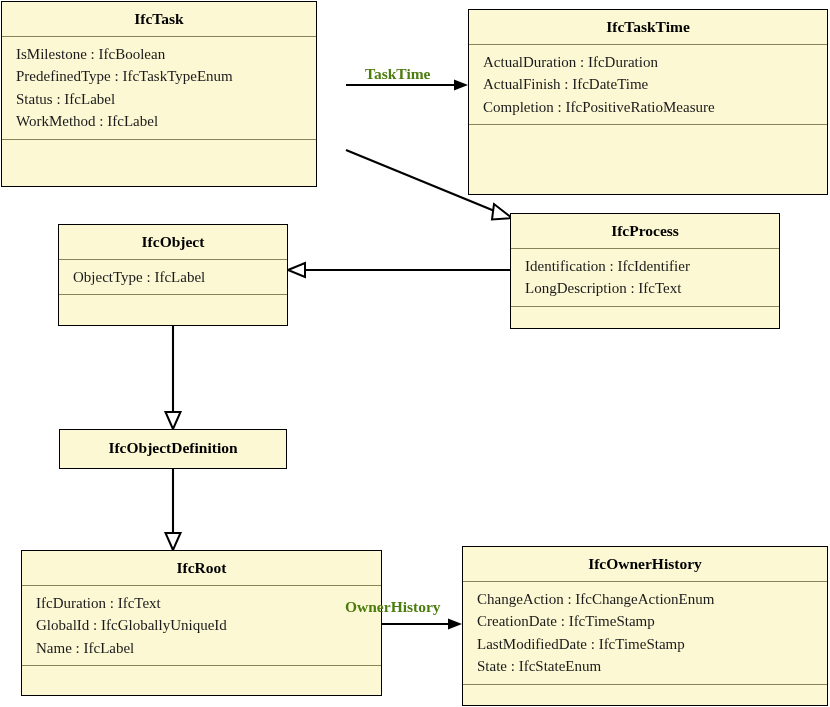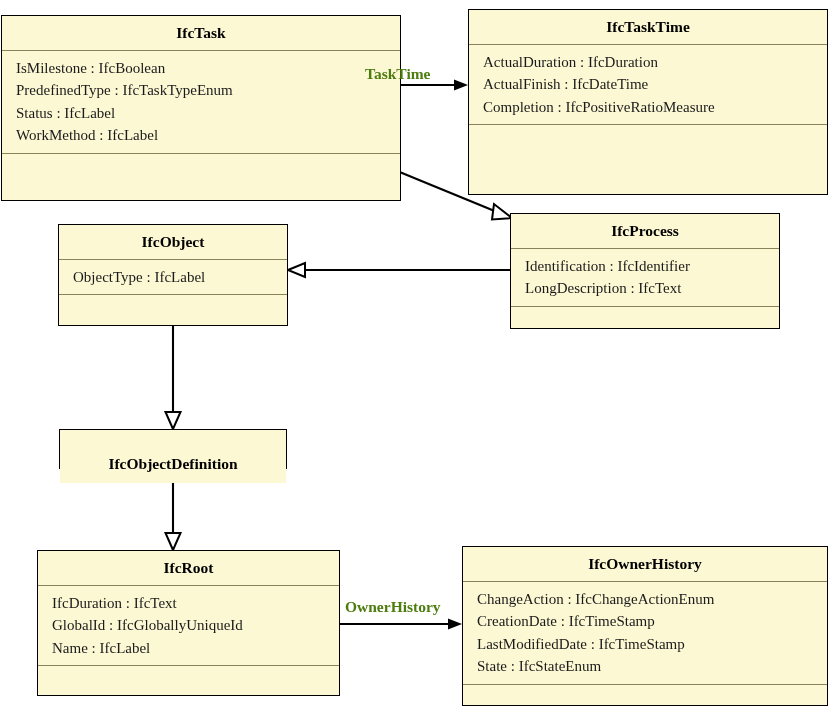--- a/index.html
+++ b/index.html
@@ -48,21 +48,21 @@
     font-size: 15px;
     line-height: 22.6px;
     white-space: nowrap;
     color: #1a1a1a;
   }
   .cmp-footer {
     height: 17px;
   }
   .cmp-title.only {
     border-bottom: none;
-    padding-top: 26px;
+    padding-top: 10px;
     padding-bottom: 11px;
   }
   .edge-label {
     position: absolute;
     font-size: 15.5px;
     font-weight: bold;
     line-height: 1;
     color: #4d7c0f;
     white-space: nowrap;
     z-index: 5;
@@ -121,21 +121,21 @@
       <line x1="173" y1="469" x2="173" y2="535"></line>
       <path class="tri-open" d="M 173,550 L 165.5,533 L 180.5,533 Z"></path>
     </g>
 
     <g>
       <line x1="324" y1="624" x2="453" y2="624"></line>
       <path class="arrow-solid" d="M 462,624 L 448,618.5 L 448,629.5 Z"></path>
     </g>
   </svg>
 
-  <div class="uml-class" style="left:1px; top:15px; width:400px; height:186px;">
+  <div class="uml-class" style="left:1px; top:1px; width:316px; height:186px;">
     <div class="compartment cmp-title">IfcTask</div>
     <div class="compartment cmp-attrs">
       <div class="attr">IsMilestone : IfcBoolean</div>
       <div class="attr">PredefinedType : IfcTaskTypeEnum</div>
       <div class="attr">Status : IfcLabel</div>
       <div class="attr">WorkMethod : IfcLabel</div>
     </div>
     <div class="compartment cmp-footer"></div>
   </div>
 
@@ -163,21 +163,21 @@
       <div class="attr">Identification : IfcIdentifier</div>
       <div class="attr">LongDescription : IfcText</div>
     </div>
     <div class="compartment cmp-footer"></div>
   </div>
 
   <div class="uml-class" style="left:59px; top:429px; width:228px; height:40px;">
     <div class="compartment cmp-title only">IfcObjectDefinition</div>
   </div>
 
-  <div class="uml-class" style="left:37px; top:550px; width:303px; height:146px;">
+  <div class="uml-class" style="left:21px; top:550px; width:361px; height:146px;">
     <div class="compartment cmp-title">IfcRoot</div>
     <div class="compartment cmp-attrs">
       <div class="attr">IfcDuration : IfcText</div>
       <div class="attr">GlobalId : IfcGloballyUniqueId</div>
       <div class="attr">Name : IfcLabel</div>
     </div>
     <div class="compartment cmp-footer"></div>
   </div>
 
   <div class="uml-class" style="left:462px; top:546px; width:366px; height:160px;">

